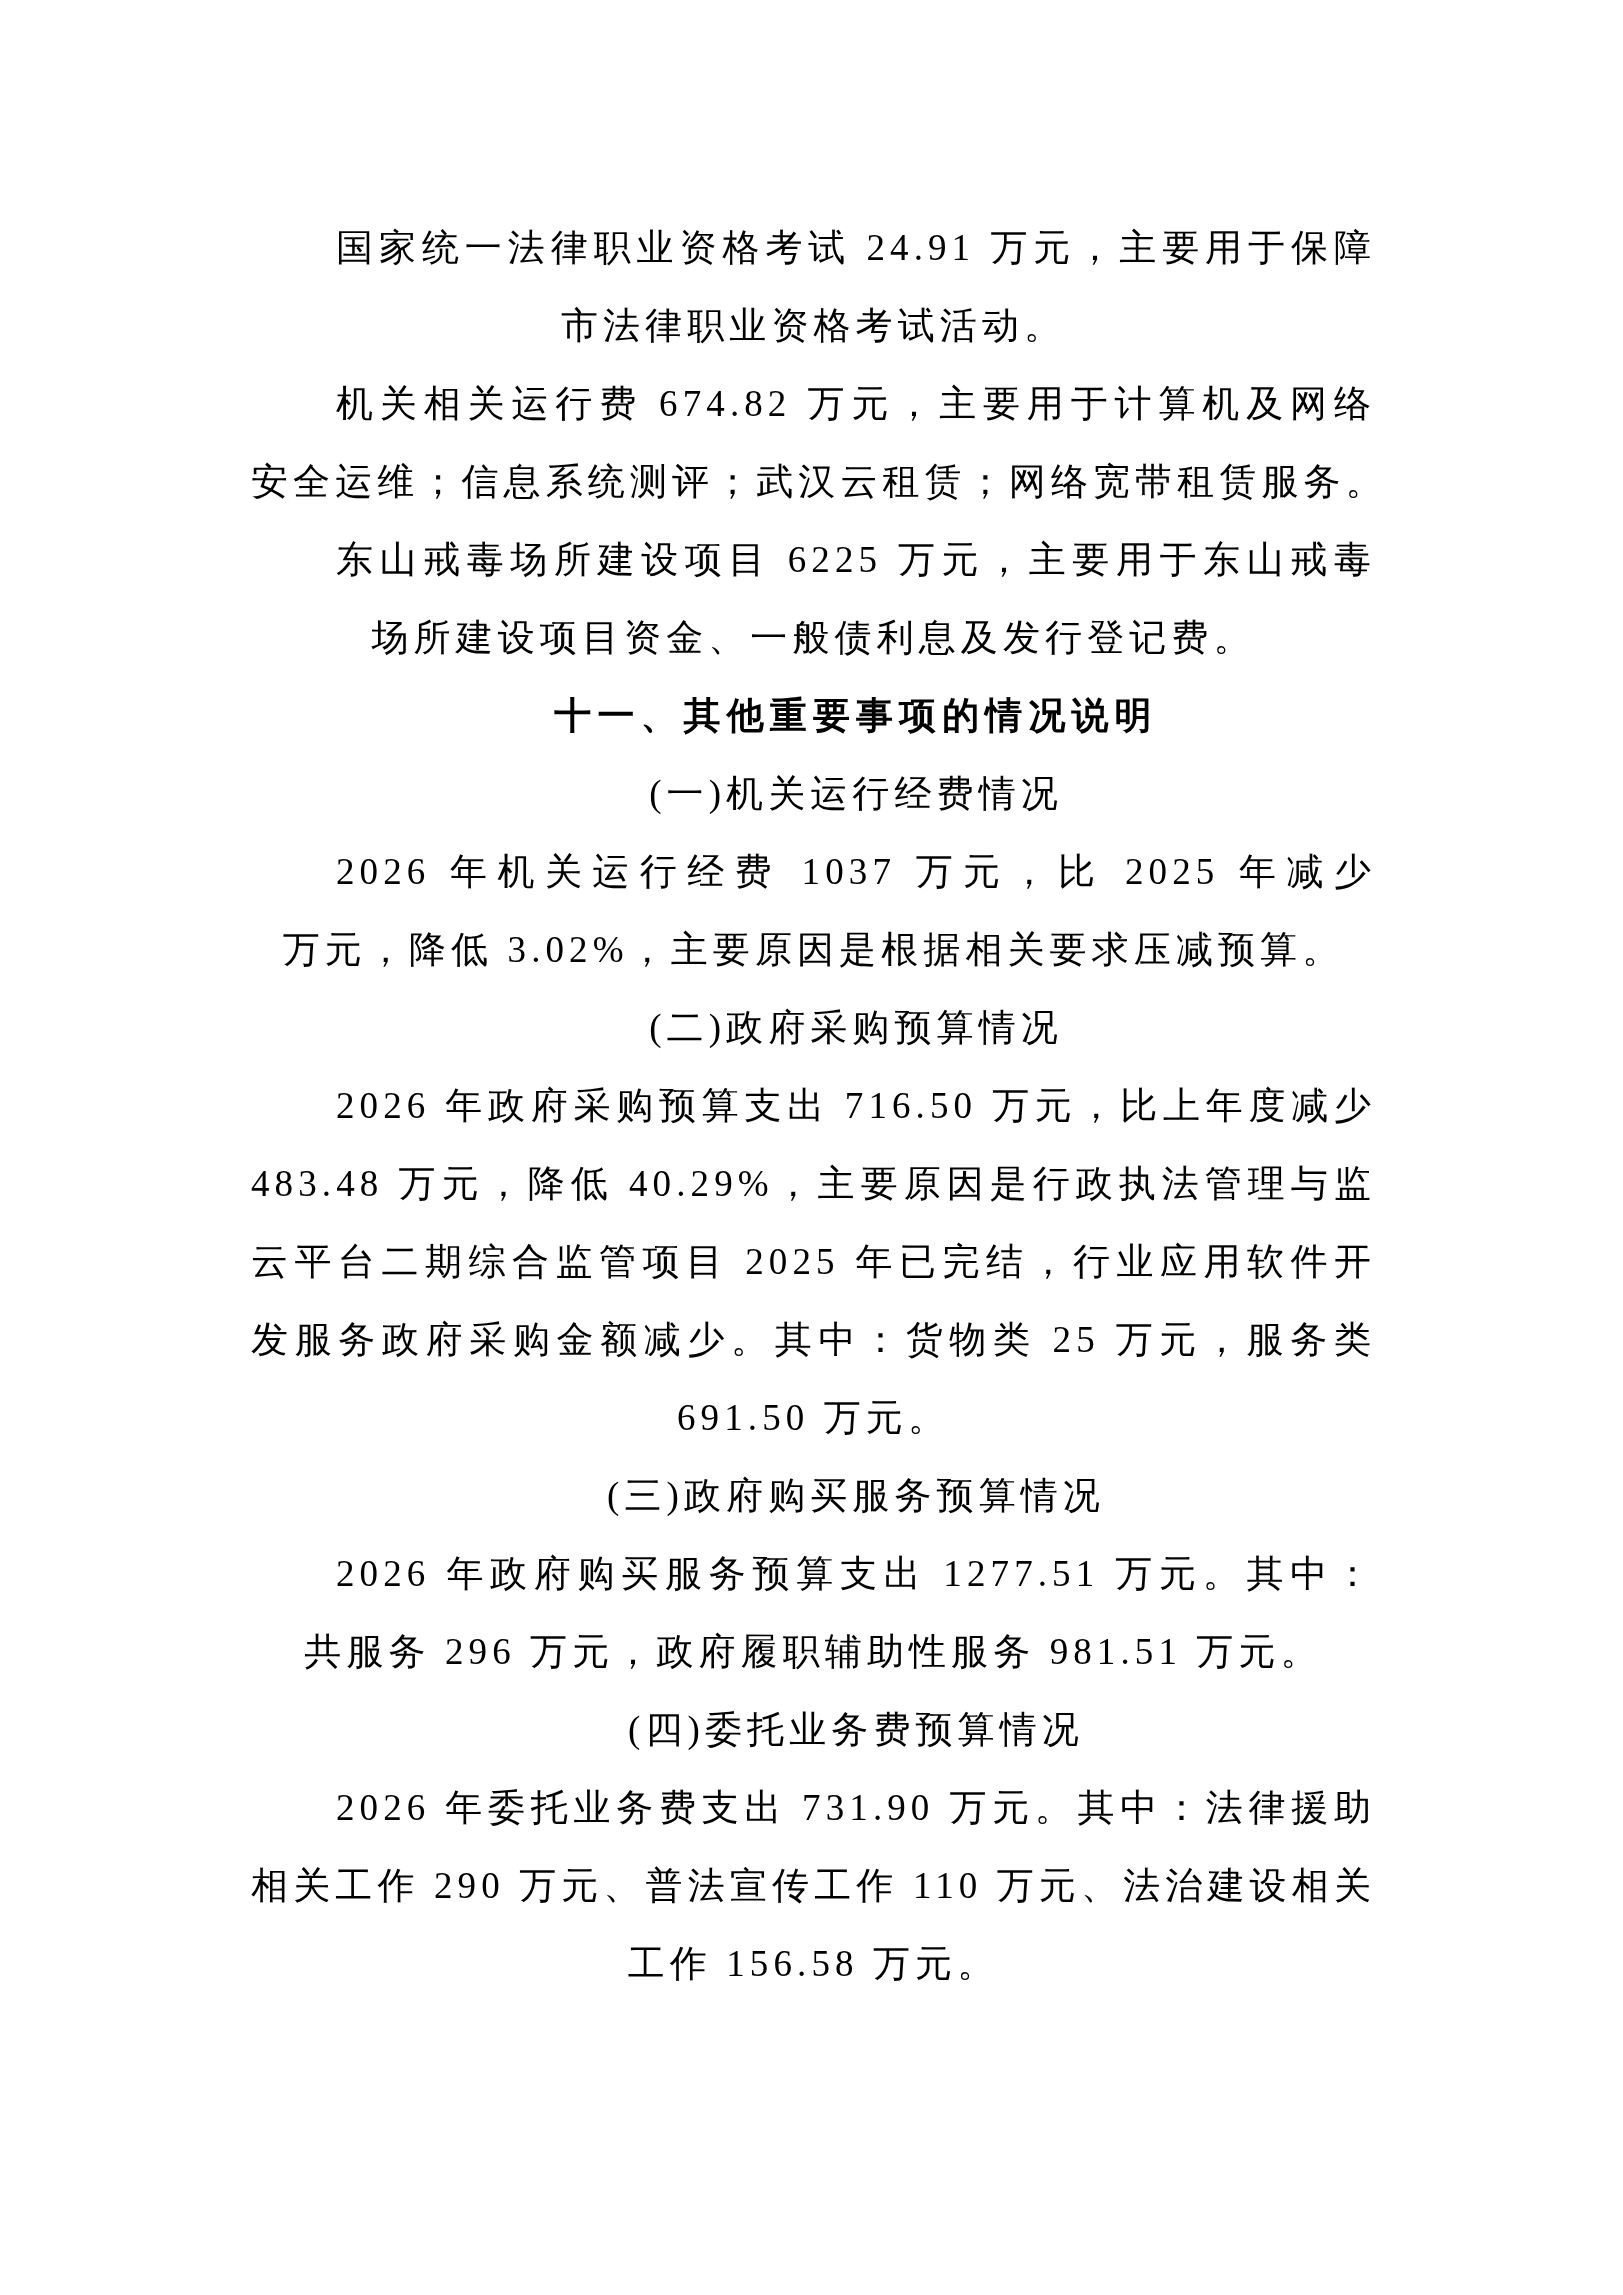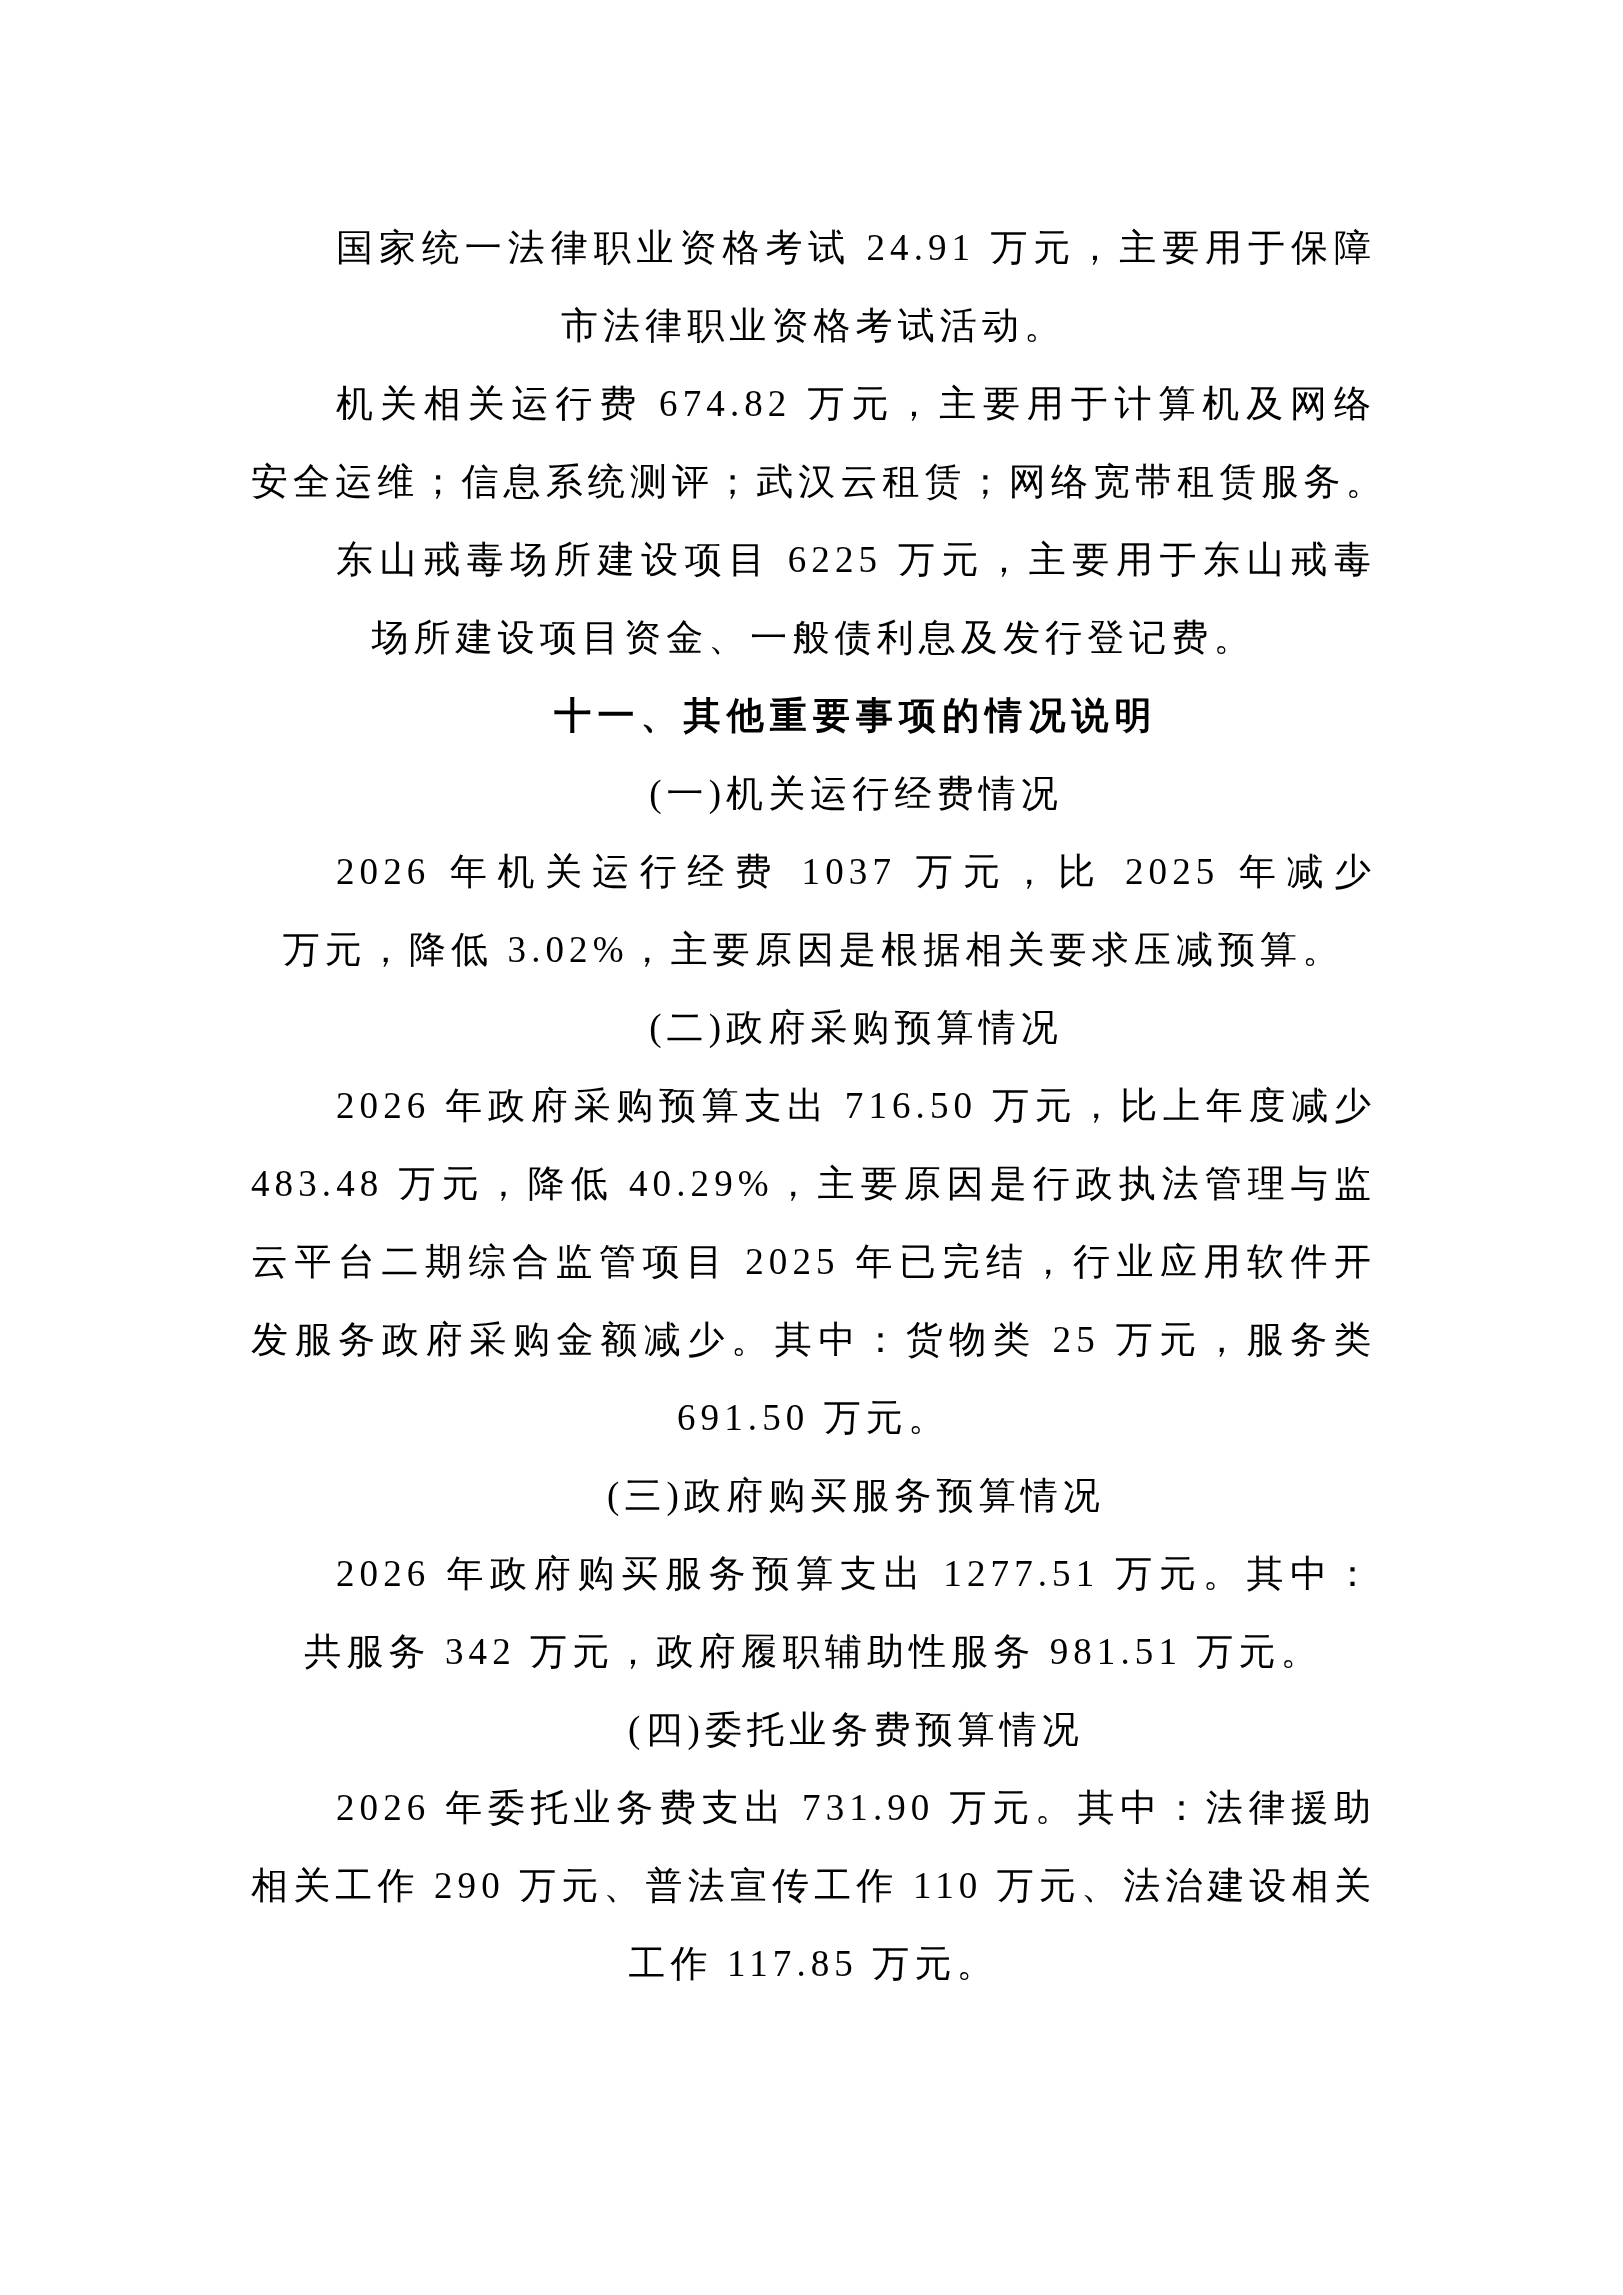--- a/index.html
+++ b/index.html
@@ -82,21 +82,21 @@
     <div class="line fill indent">2026 年机关运行经费 1037 万元，比 2025 年减少 32.26</div>
     <div class="line">万元，降低 3.02%，主要原因是根据相关要求压减预算。</div>
     <div class="line indent">(二)政府采购预算情况</div>
     <div class="line fill indent">2026 年政府采购预算支出 716.50 万元，比上年度减少</div>
     <div class="line fill">483.48 万元，降低 40.29%，主要原因是行政执法管理与监督</div>
     <div class="line fill">云平台二期综合监管项目 2025 年已完结，行业应用软件开</div>
     <div class="line fill">发服务政府采购金额减少。其中：货物类 25 万元，服务类</div>
     <div class="line">691.50 万元。</div>
     <div class="line indent">(三)政府购买服务预算情况</div>
     <div class="line fill indent">2026 年政府购买服务预算支出 1277.51 万元。其中：公</div>
-    <div class="line">共服务 342 万元，政府履职辅助性服务 981.51 万元。</div>
+    <div class="line">共服务 296 万元，政府履职辅助性服务 981.51 万元。</div>
     <div class="line indent">(四)委托业务费预算情况</div>
     <div class="line fill indent">2026 年委托业务费支出 731.90 万元。其中：法律援助</div>
     <div class="line fill">相关工作 290 万元、普法宣传工作 110 万元、法治建设相关</div>
-    <div class="line">工作 117.85 万元。</div>
+    <div class="line">工作 156.58 万元。</div>
   </div>
   <div class="footer">-42-</div>
 </div>
 
 
 </body></html>

